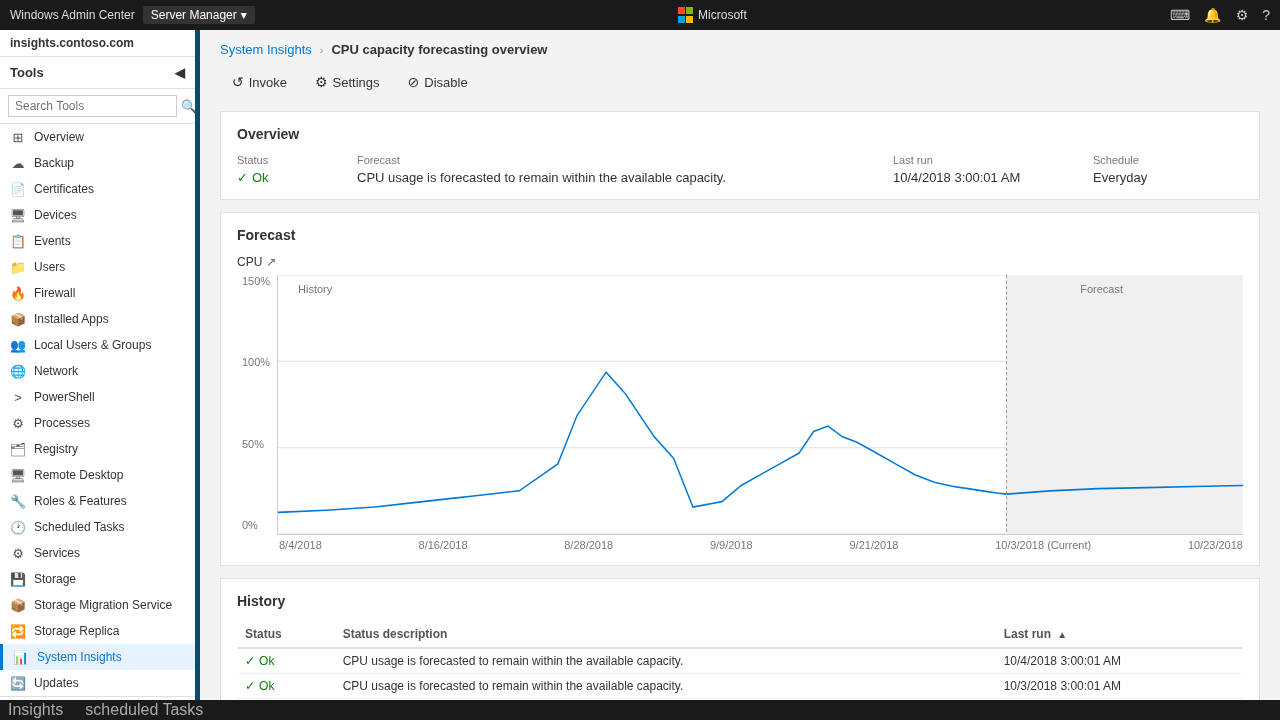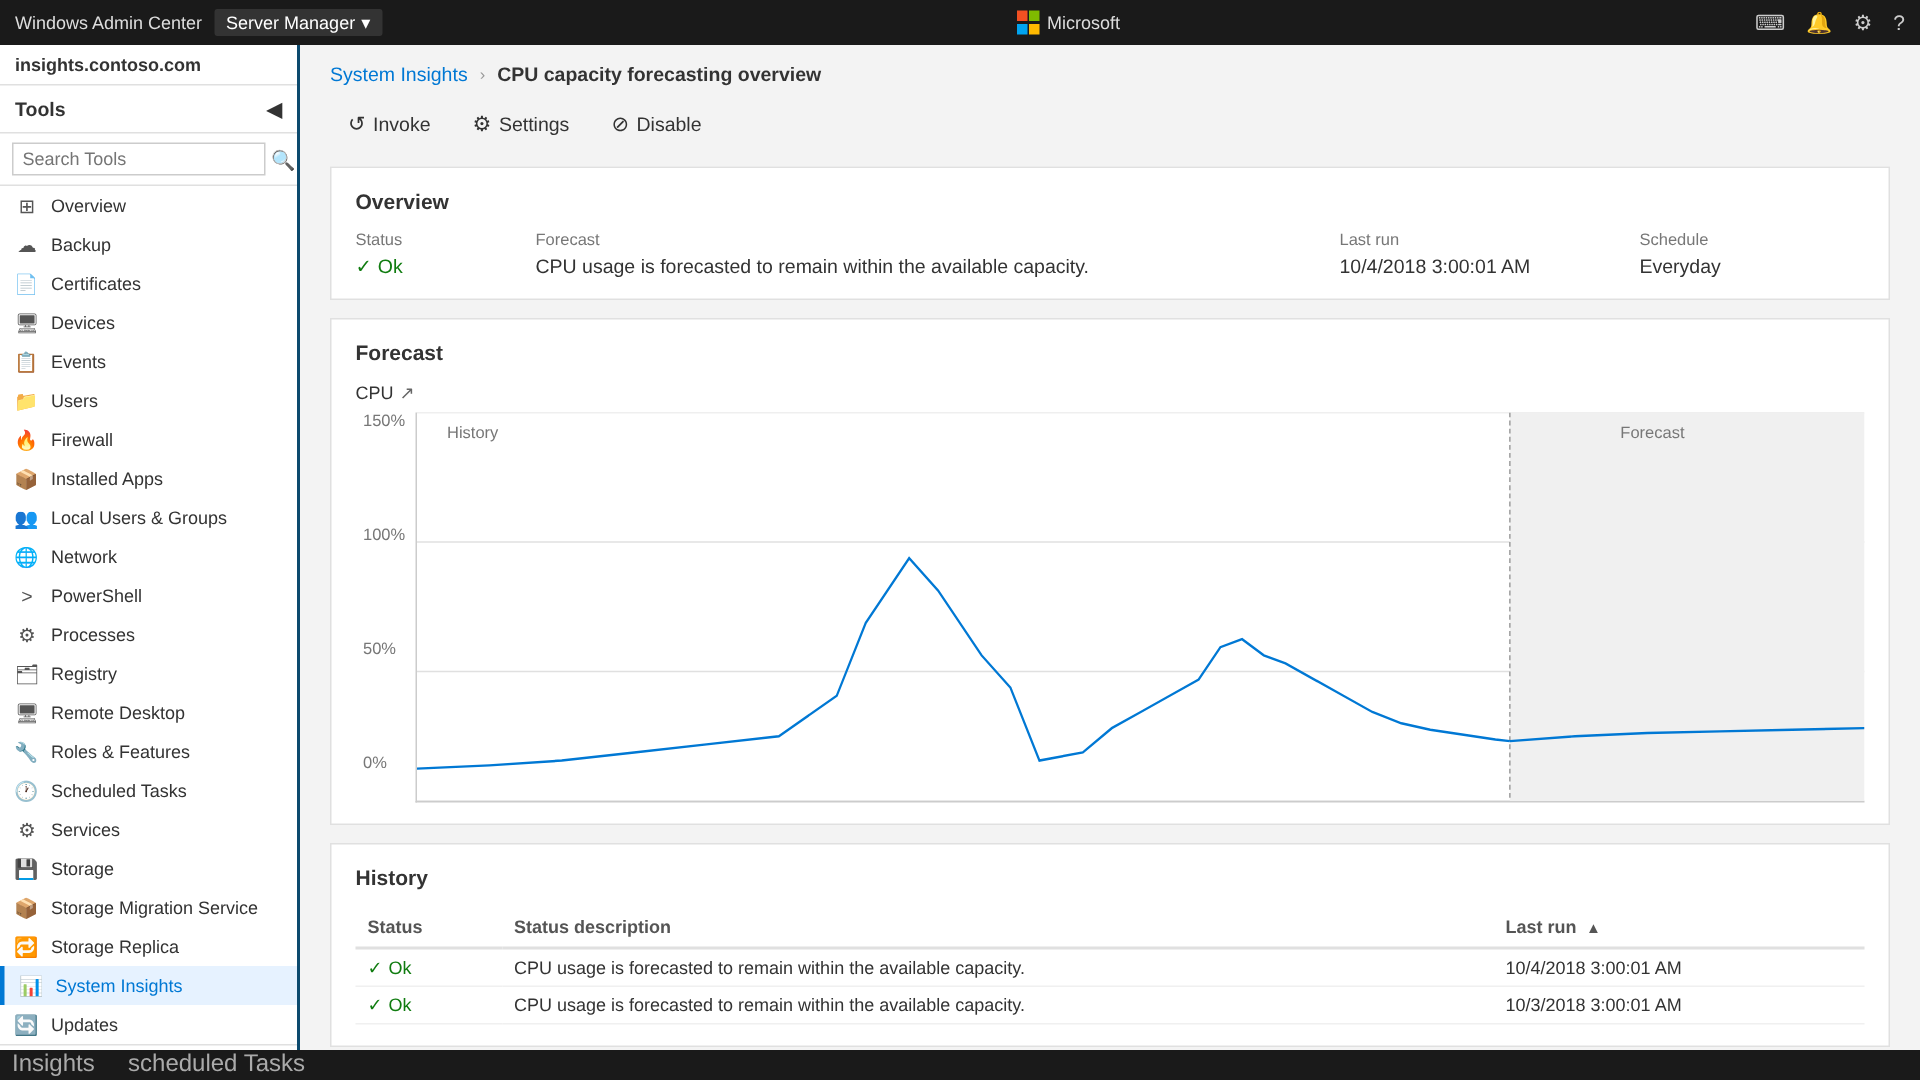--- a/index.html
+++ b/index.html
@@ -16,21 +16,21 @@
     .ms-sq.green { background: #7fba00; }
     .ms-sq.blue { background: #00a4ef; }
     .ms-sq.yellow { background: #ffb900; }
     .top-bar-right { display: flex; align-items: center; gap: 14px; }
     .top-bar-icon { color: #ccc; font-size: 14px; cursor: pointer; }
 
     
     .main-layout { display: flex; flex: 1; overflow: hidden; }
 
     
-    .sidebar { width: 200px; background: #fff; border-right: 2px solid #0c4a6e; display: flex; flex-direction: column; flex-shrink: 0; overflow-y: auto; }
+    .sidebar { width: 200px; background: #fff; border-right: 5px solid #0c4a6e; display: flex; flex-direction: column; flex-shrink: 0; overflow-y: auto; }
     .sidebar-header { padding: 8px 10px; font-size: 13px; font-weight: 700; border-bottom: 1px solid #e0e0e0; display: flex; align-items: center; justify-content: space-between; }
     .sidebar-hostname { font-size: 12px; font-weight: 600; padding: 6px 10px; color: #333; border-bottom: 1px solid #e0e0e0; }
     .search-box { display: flex; align-items: center; padding: 6px 8px; border-bottom: 1px solid #e0e0e0; gap: 4px; }
     .search-box input { border: 1px solid #ccc; padding: 3px 6px; font-size: 12px; flex: 1; outline: none; }
     .search-icon { font-size: 13px; color: #666; cursor: pointer; }
     .nav-item { display: flex; align-items: center; gap: 8px; padding: 5px 10px; font-size: 12px; cursor: pointer; color: #333; }
     .nav-item.active { background: #e6f2ff; color: #0078d4; border-left: 3px solid #0078d4; }
     .nav-item .nav-icon { width: 16px; height: 16px; display: flex; align-items: center; justify-content: center; font-size: 13px; color: #555; flex-shrink: 0; }
     .nav-item.active .nav-icon { color: #0078d4; }
     .sidebar-footer { margin-top: auto; border-top: 1px solid #e0e0e0; }
@@ -347,20 +347,29 @@
                 <polyline class="chart-line" points="
                   755,203
                   800,200
                   850,198
                   900,197
                   950,196
                   1000,195
                 "></polyline>
               </svg>
             </div>
+            <div class="chart-x-labels">
+              <span>8/4/2018</span>
+              <span>8/16/2018</span>
+              <span>8/28/2018</span>
+              <span>9/9/2018</span>
+              <span>9/21/2018</span>
+              <span>10/3/2018 (Current)</span>
+              <span>10/23/2018</span>
+            </div>
           </div>
         </div>
       </div>
 
       <div class="section">
         <div class="section-title">History</div>
         <table class="history-table">
           <thead>
             <tr>
               <th>Status</th>

